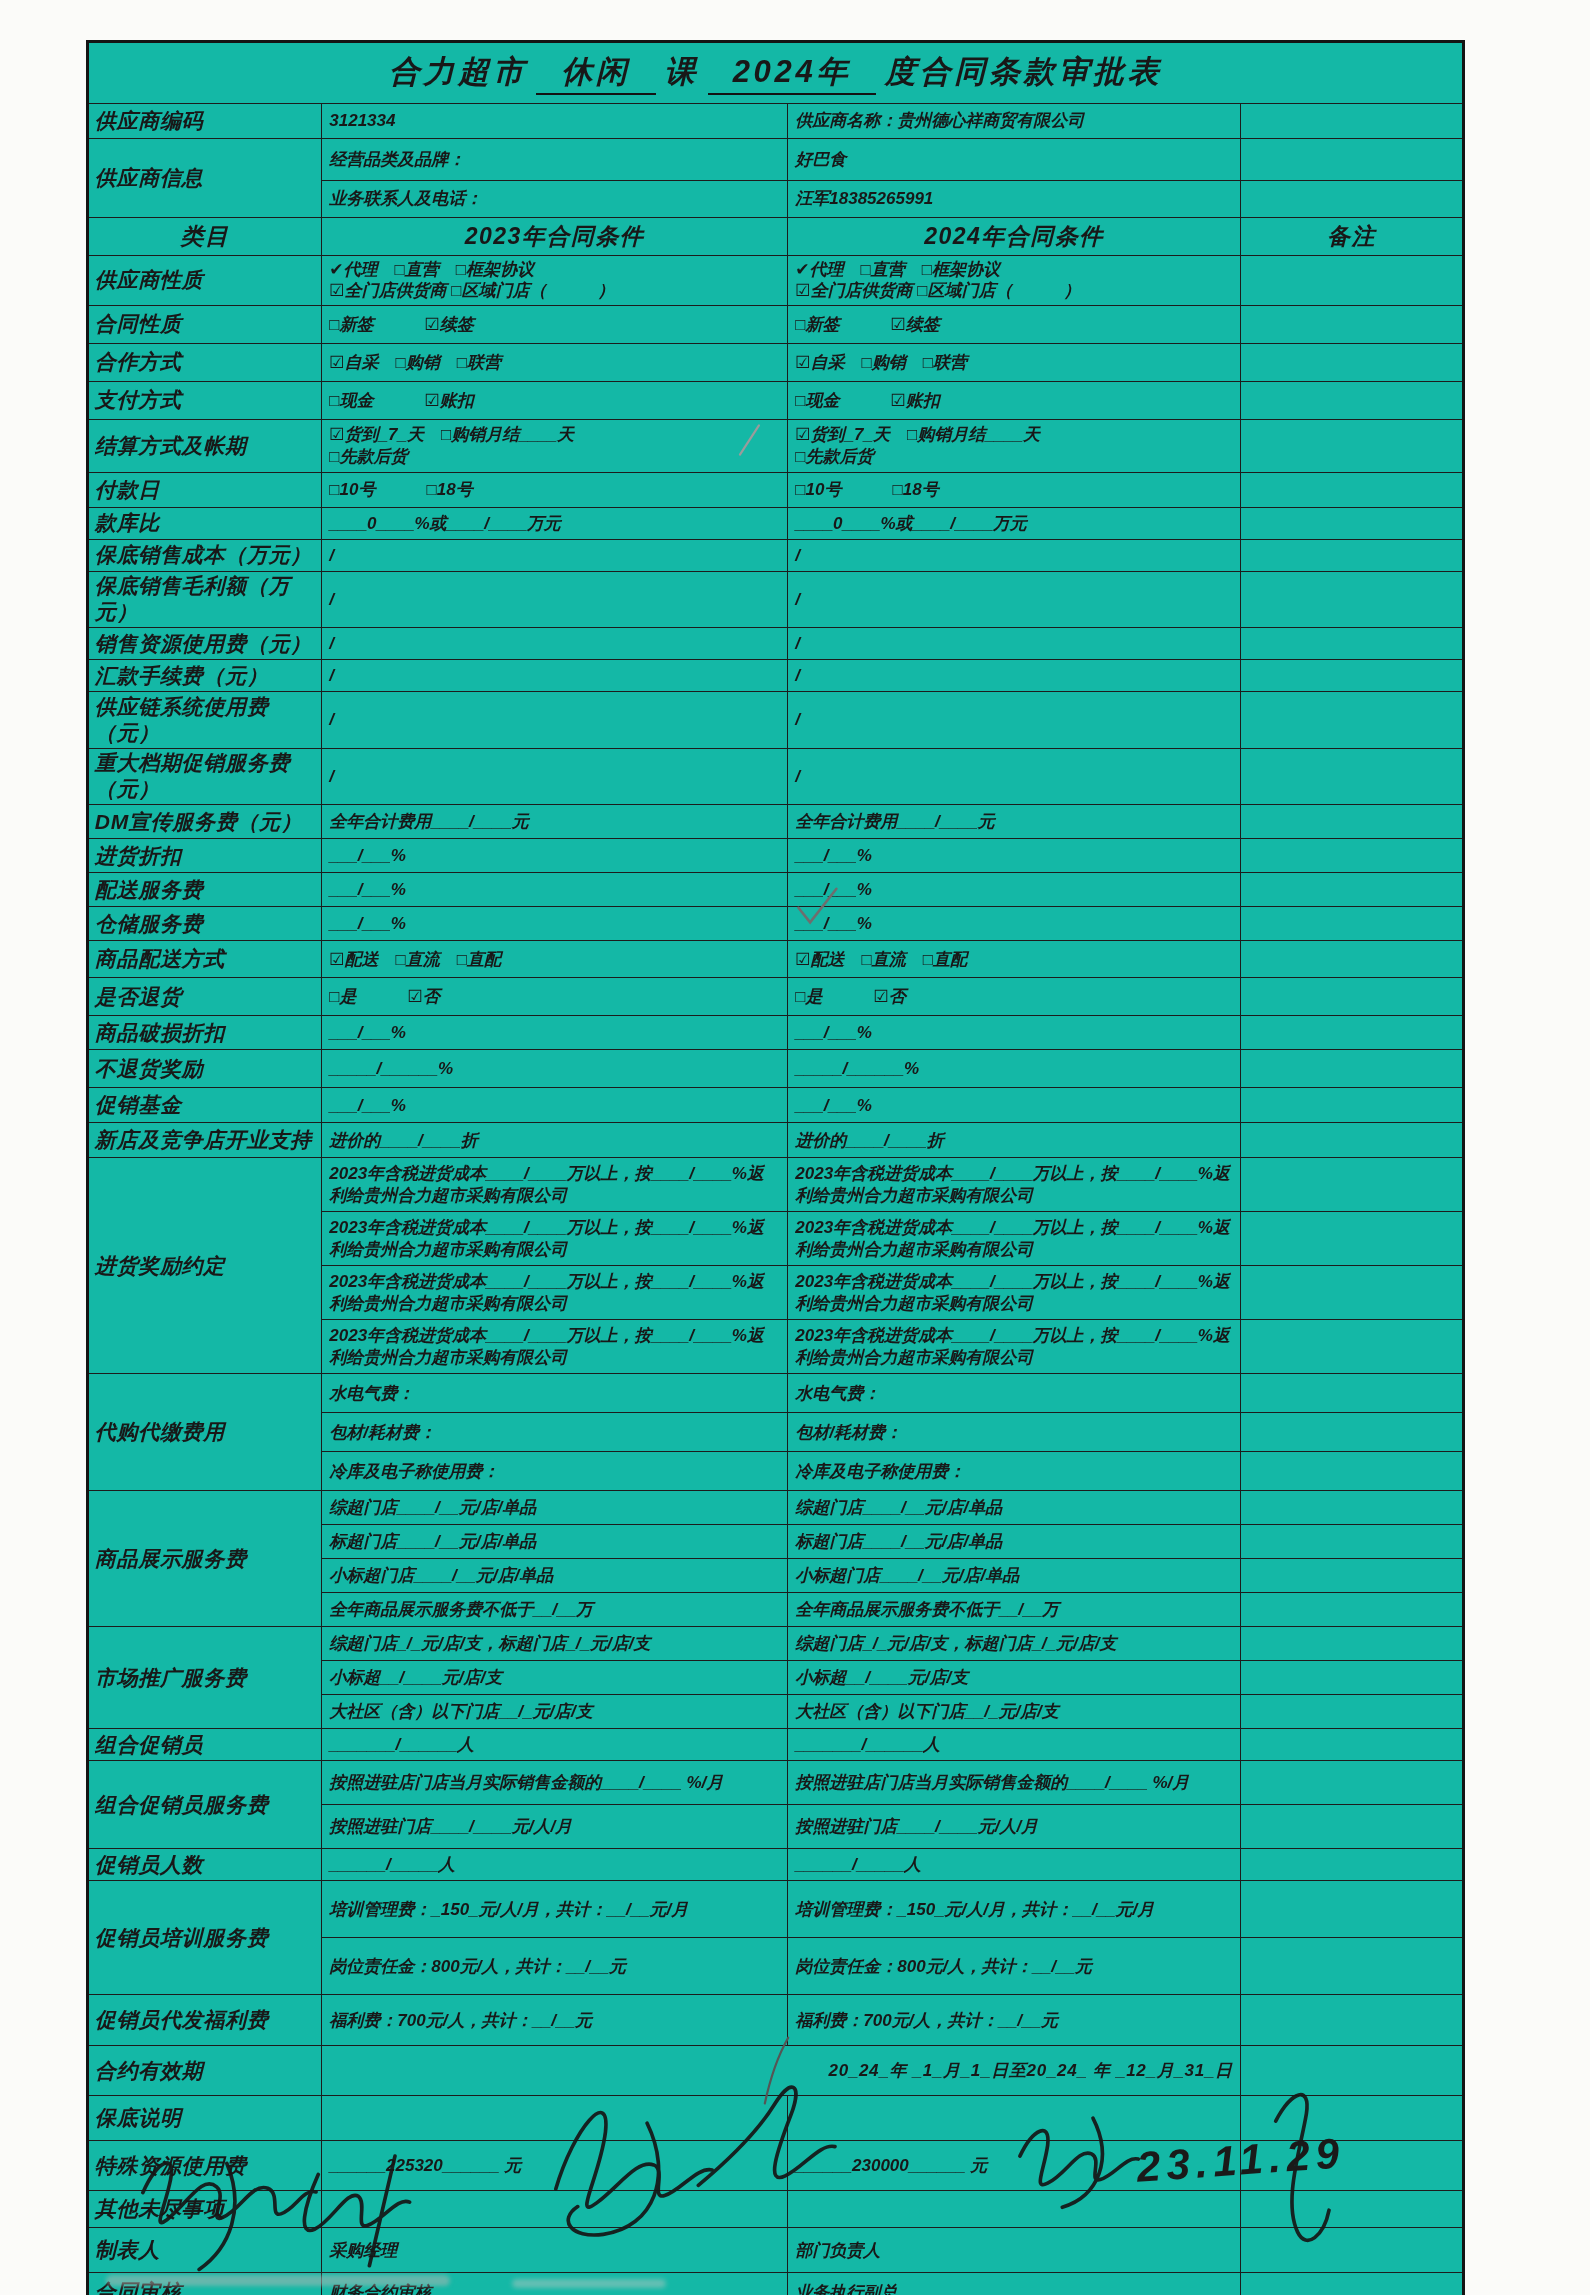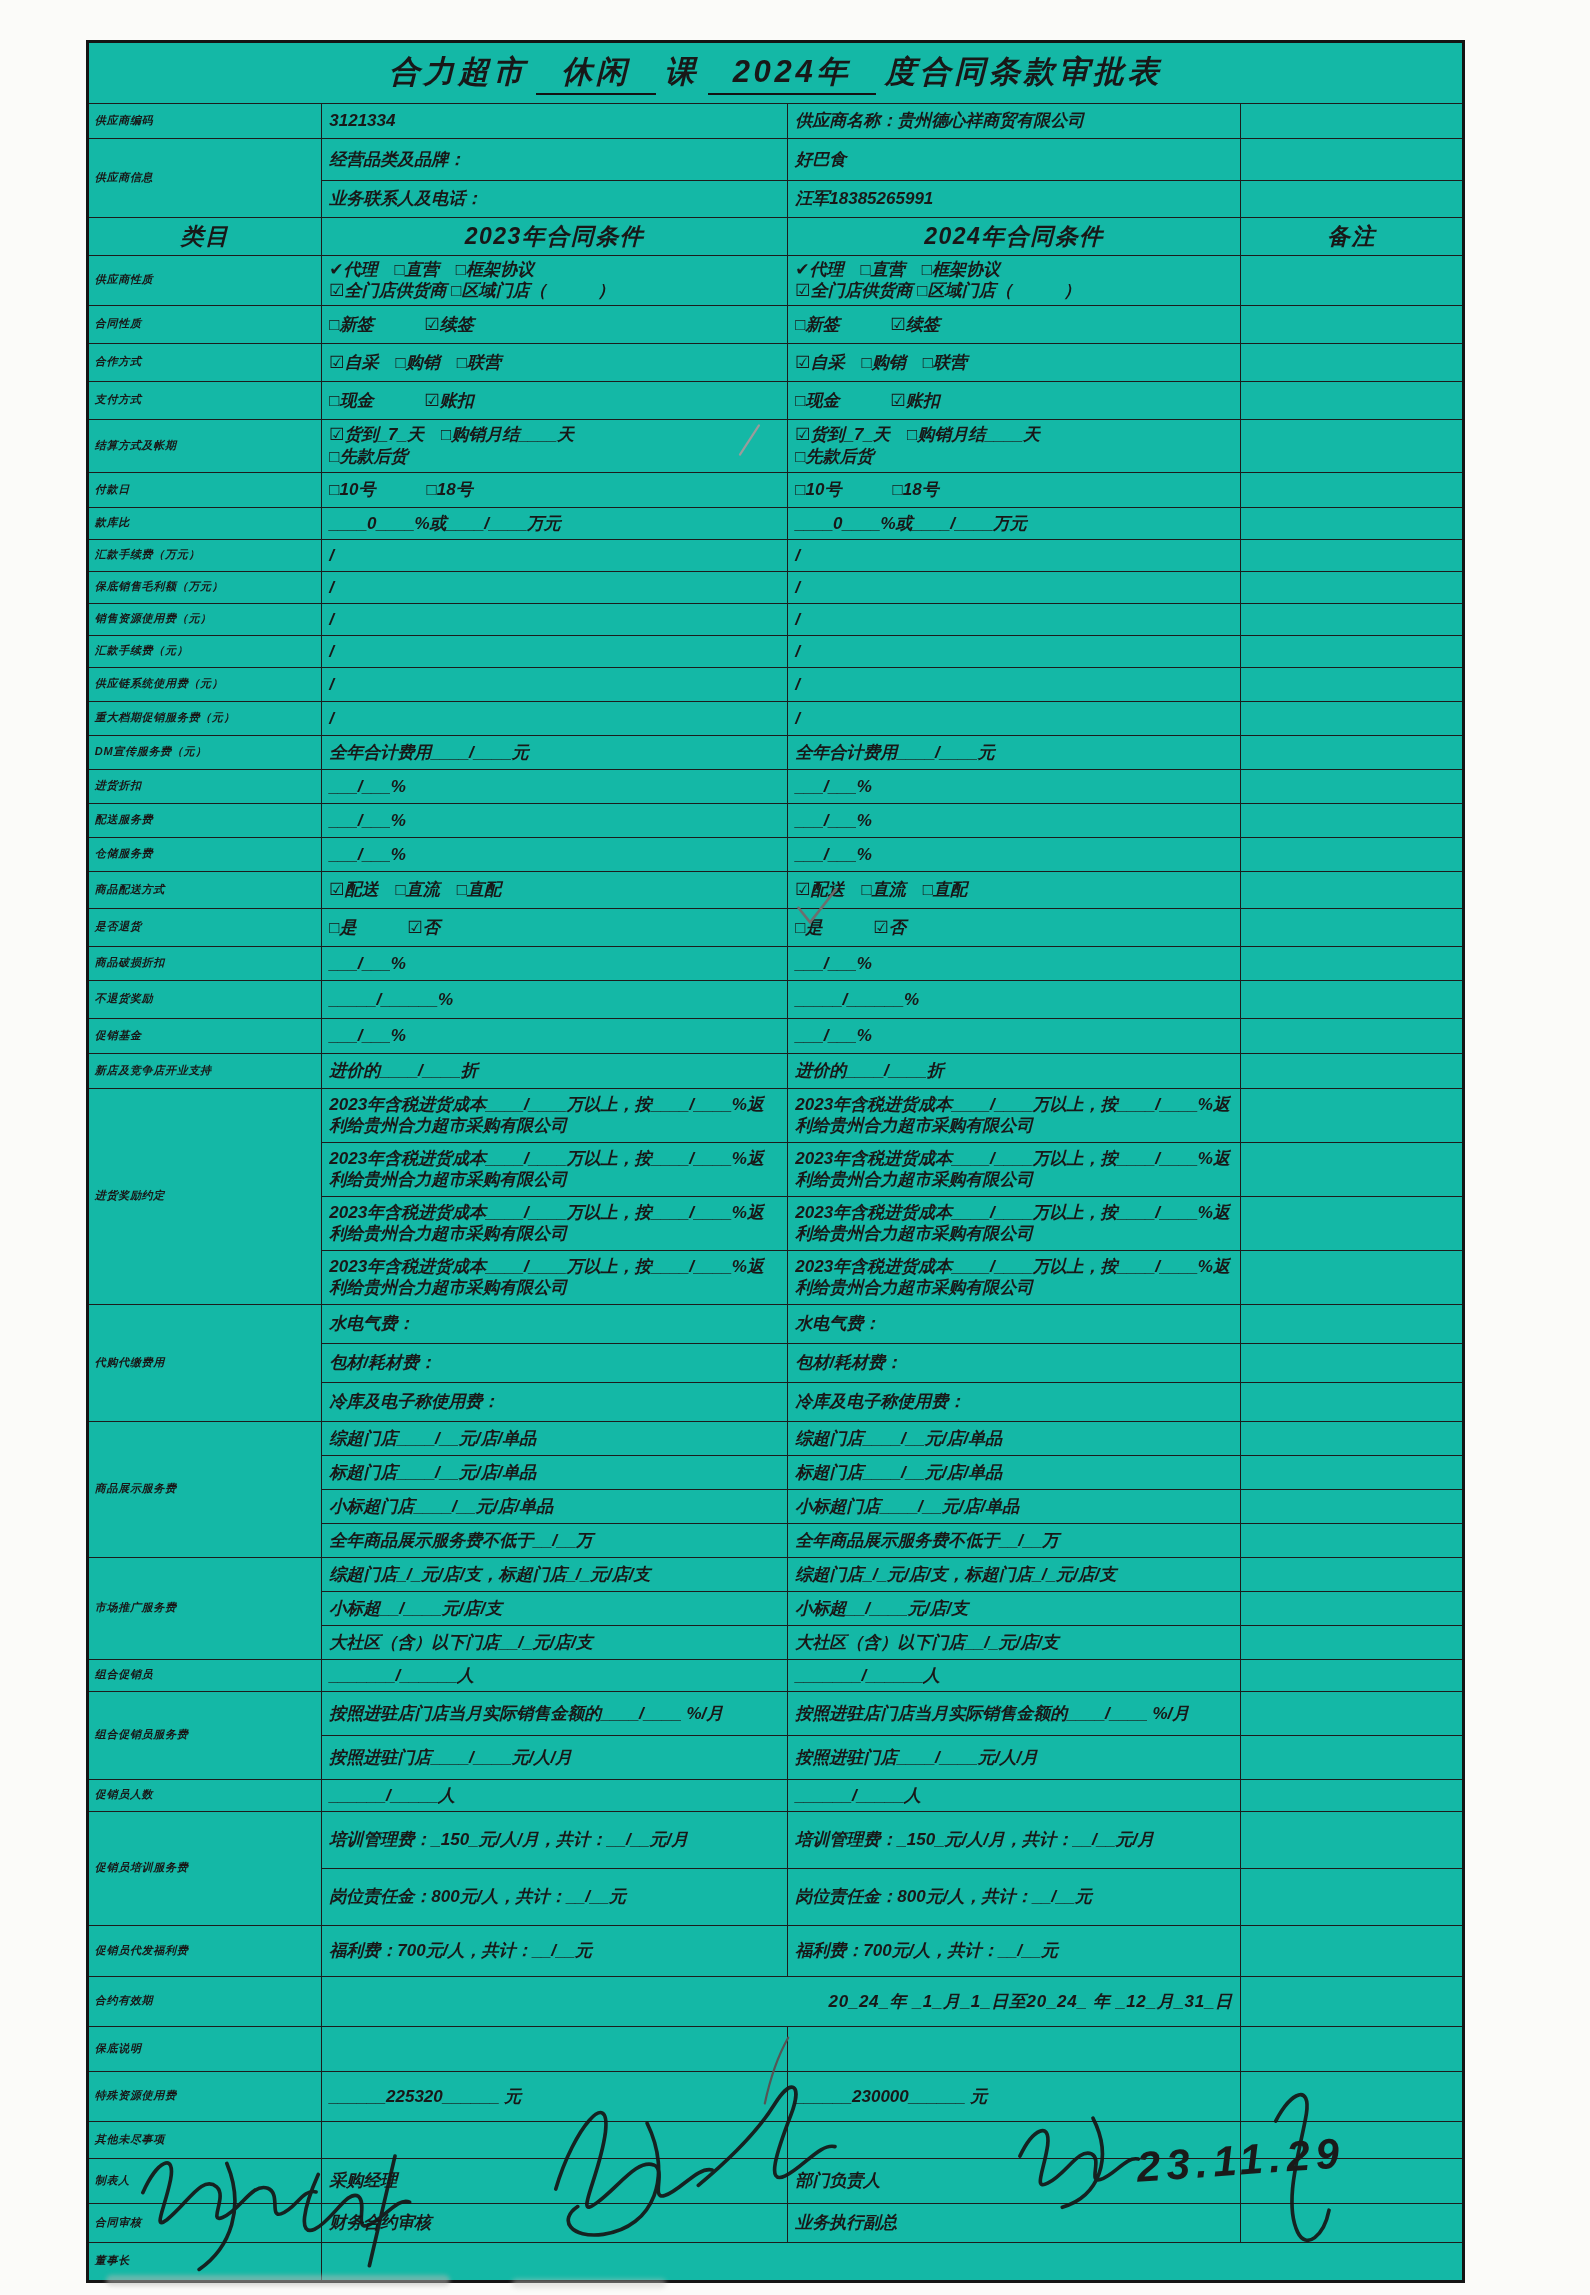--- a/index.html
+++ b/index.html
@@ -19,21 +19,21 @@
     font-style:italic;
   }
   td{
     border:1.9px solid #1c1c1c;
     padding:1.5px 7.3px;
     font-size:17px;font-weight:600;
     line-height:1.25;vertical-align:middle;
     overflow:hidden;
     word-break:break-all;
   }
-  td.lbl{font-size:11px;font-weight:700;padding-left:5.8px;letter-spacing:0.7px;}
+  td.lbl{font-size:21px;font-weight:700;padding-left:5.8px;letter-spacing:0.7px;}
   td.hdr{text-align:center;font-weight:700;font-size:23px;letter-spacing:1.5px;}
   td.ctr{text-align:right;letter-spacing:0.7px;}
   td.rmk{}
   td.title-cell{
     text-align:center;font-size:31px;font-weight:700;
     letter-spacing:3.7px;padding:10.2px 0 7.3px 0;
   }
   .t-n{padding:0 5.8px;}
   .t-u{display:inline-block;border-bottom:2.9px solid #131313;padding:0 25px 1.5px 25px;margin:0 2.9px;}
   .sig-svg{position:absolute;left:0;top:0;pointer-events:none;}
@@ -127,21 +127,21 @@
           <td>□10号　　　□18号</td>
           <td class="rmk"></td>
         </tr>
         <tr style="height: 32px;">
           <td class="lbl">款库比</td>
           <td>____0____%或____/____万元</td>
           <td>____0____%或____/____万元</td>
           <td class="rmk"></td>
         </tr>
         <tr style="height: 32px;">
-          <td class="lbl">汇款手续费（万元）</td>
+          <td class="lbl">保底销售成本（万元）</td>
           <td>/</td>
           <td>/</td>
           <td class="rmk"></td>
         </tr>
         <tr style="height: 32px;">
           <td class="lbl">保底销售毛利额（万元）</td>
           <td>/</td>
           <td>/</td>
           <td class="rmk"></td>
         </tr>

